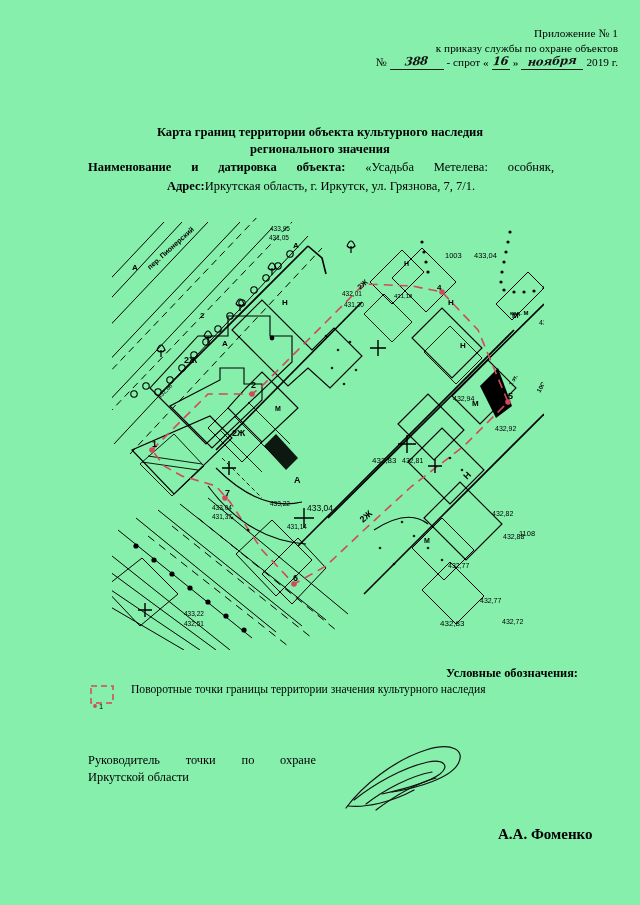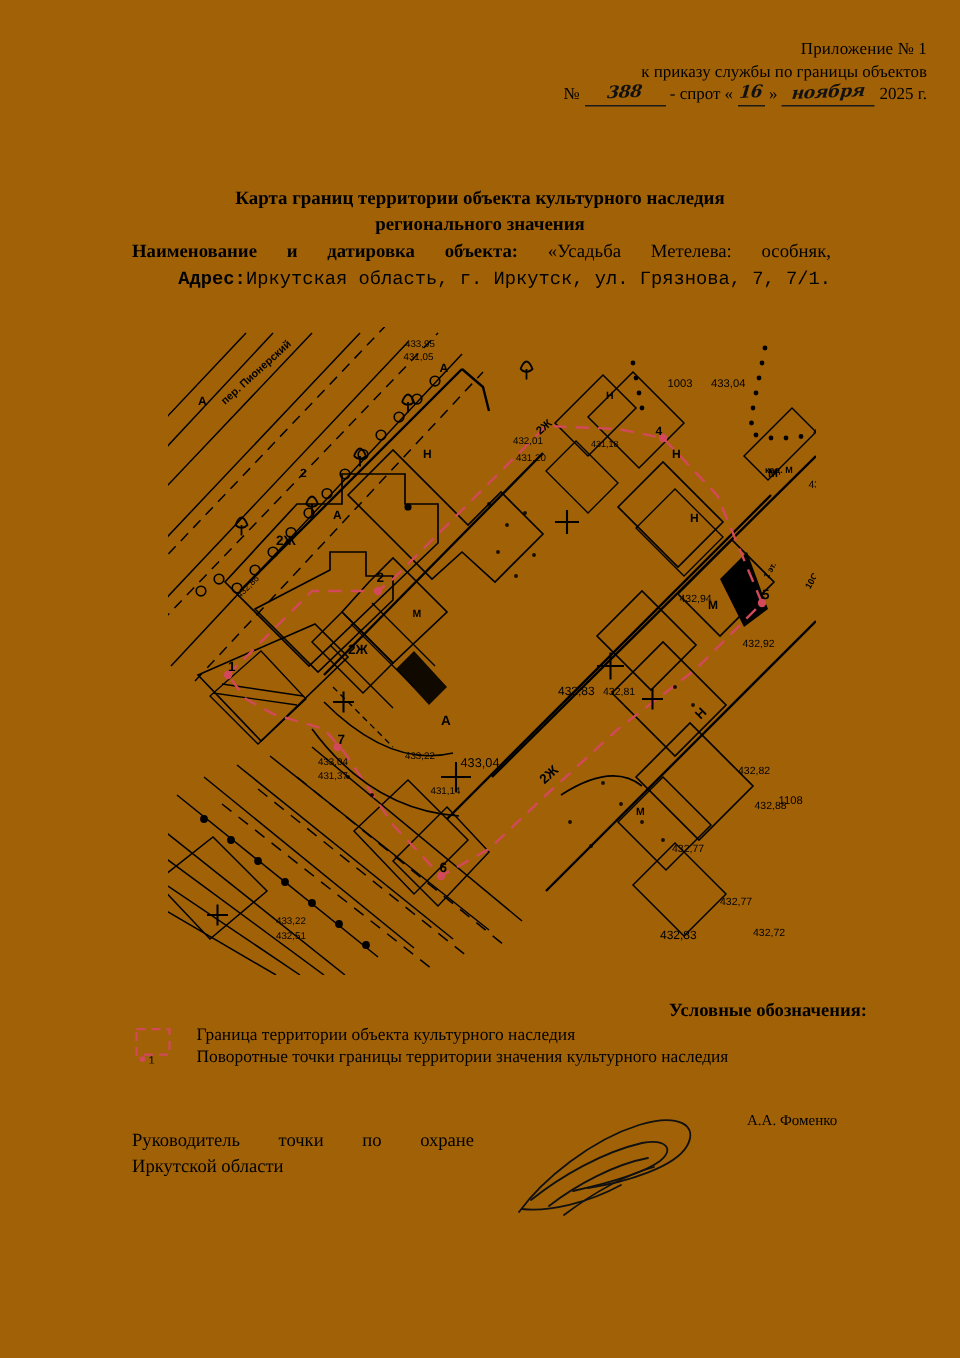--- a/index.html
+++ b/index.html
@@ -5,21 +5,21 @@
 <style>
   html, body {
     margin: 0;
     padding: 0;
     background: #8a8a8a;
   }
   #page {
     position: relative;
     width: 640px;
     height: 905px;
-    background: #a16207;
+    background: #86efac;
     overflow: hidden;
     font-family: "Liberation Serif", "DejaVu Serif", serif;
     color: #000;
   }
 
   
   .hdr {
     position: absolute;
     top: 26px;
     right: 22px;
@@ -78,21 +78,21 @@
     left: 88px;
     width: 466px;
     font-size: 12.5px;
     line-height: 18.4px;
   }
   .obj-line1 {
     text-align: justify;
     text-align-last: justify;
   }
   .obj-line2 { text-align: left; }
-  .obj-addr { text-align: right; margin-top: 1px; font-family: Liberation Mono, monospace; }
+  .obj-addr { text-align: center; margin-top: 1px; }
   b.lbl { font-weight: bold; margin-top: 28px; }
 
   
   #map-wrap {
     position: absolute;
     top: 218px;
     left: 112px;
     width: 432px;
     height: 432px;
   }
@@ -131,55 +131,56 @@
     width: 228px;
     font-size: 12.4px;
     line-height: 17.4px;
   }
   .sig-left .j {
     text-align: justify;
     text-align-last: justify;
   }
   .sig-name {
     position: absolute;
-    top: 742px;
+    top: 826px;
     left: 498px;
-    font-size: 10px;
+    font-size: 15px;
     white-space: nowrap;
+    font-weight: bold;
   }
   .sig-mark {
     position: absolute;
     top: 742px;
     left: 340px;
     width: 150px;
     height: 70px;
   }
 </style>
 </head>
 <body>
 
 <div id="page">
 
   <div class="hdr">
     <div class="l1">Приложение № 1</div>
-    <div>к  приказу службы по границы объектов</div>
+    <div>к  приказу службы по охране объектов</div>
     <div class="hdr-order">
       <span>№</span>
       <span class="ul-blank">
         <span class="hw">388</span>
       </span>
       <span>- спрот «</span>
       <span class="ul-blank day">
         <span class="hw">16</span>
       </span>
       <span>»</span>
       <span class="ul-blank month">
         <span class="hw">ноября</span>
       </span>
-      <span>2025 г.</span>
+      <span>2019 г.</span>
     </div>
   </div>
 
   <div class="doc-title">
     <div>Карта границ территории объекта культурного наследия</div>
     <div>регионального значения</div>
   </div>
 
   <div class="obj-block">
     <div class="obj-line1"><b class="lbl">Наименование и датировка объекта:</b> <span>«Усадьба Метелева: особняк,</span></div>
@@ -468,21 +469,20 @@
 
   <div class="legend-sym">
     <svg width="34" height="26" viewBox="0 0 34 26" xmlns="http://www.w3.org/2000/svg">
       <rect x="3" y="3" width="22" height="17" fill="none" stroke="#d1495b" stroke-width="1.5" stroke-dasharray="6 4"></rect>
       <circle cx="7" cy="23" r="1.9" fill="#d1495b" stroke="none"></circle>
       <text x="11" y="26" font-size="7.5" font-family="Liberation Sans, sans-serif" fill="#000">1</text>
     </svg>
   </div>
 
   <div class="legend-rows">
-    <div>Граница территории объекта культурного наследия</div>
     <div>Поворотные точки границы территории значения культурного наследия</div>
   </div>
 
   <div class="sig-left">
     <div class="j">Руководитель точки по охране</div>
     <div>Иркутской области</div>
   </div>
 
   <div class="sig-mark">
     <svg width="150" height="70" viewBox="0 0 150 70" xmlns="http://www.w3.org/2000/svg">

